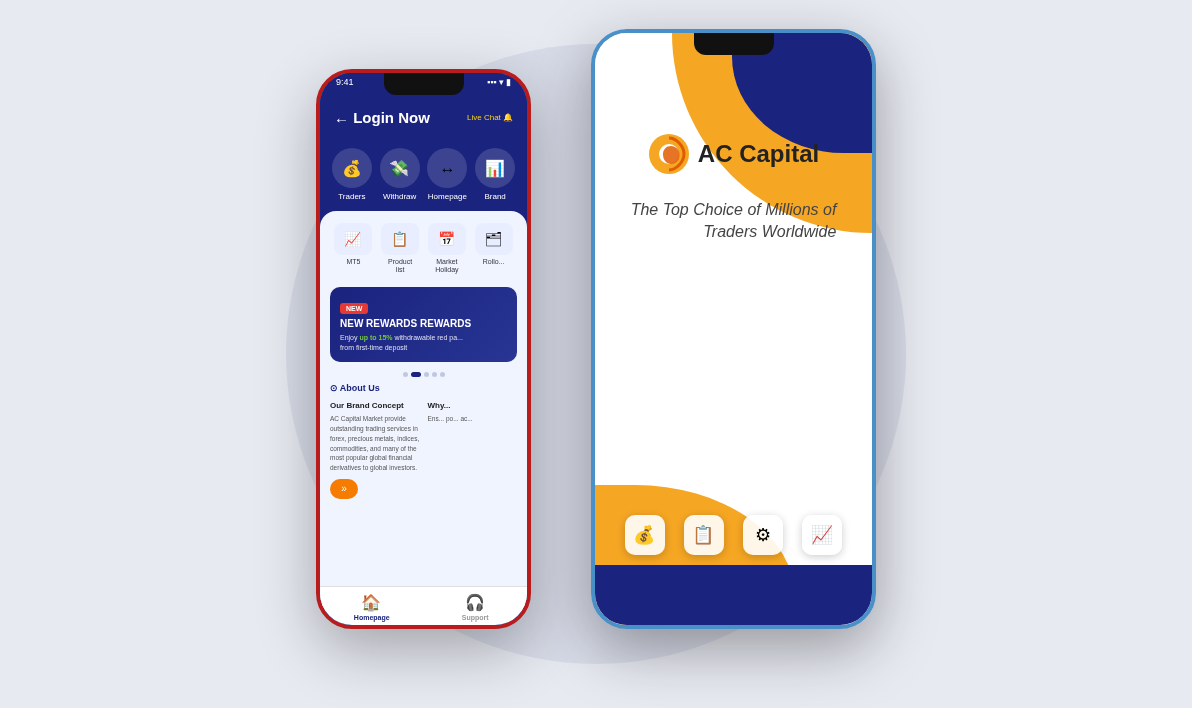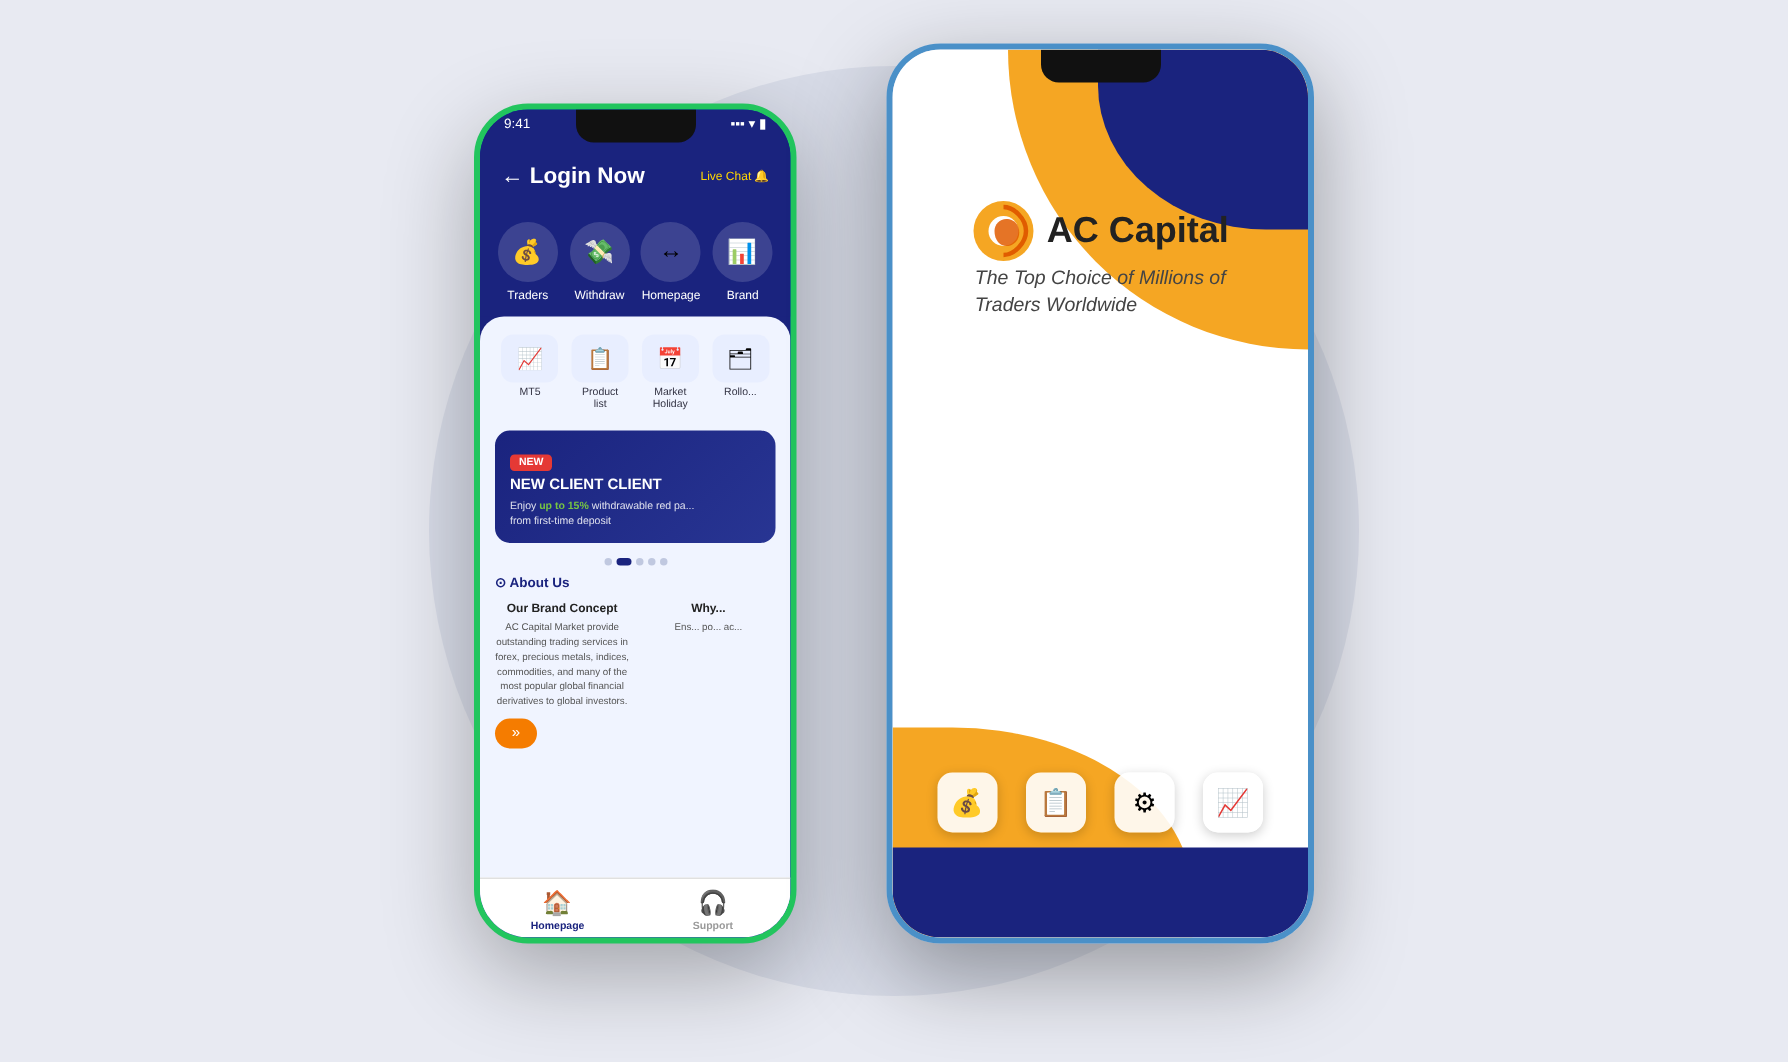--- a/index.html
+++ b/index.html
@@ -35,23 +35,23 @@
       z-index: 1;
     }
 
     
     .phone-left {
       position: absolute;
       left: 0;
       top: 40px;
       width: 215px;
       height: 560px;
-      background: #0369a1;
+      background: #0ea5e9;
       border-radius: 36px;
-      border: 4px solid #22c55e;
+      border: 4px solid #b91c1c;
       box-shadow: 0 20px 60px rgba(0,0,0,0.3);
       overflow: hidden;
       z-index: 2;
     }
 
     .phone-left .notch {
       position: absolute;
       top: 0;
       left: 50%;
       transform: translateX(-50%);
@@ -248,21 +248,20 @@
       gap: 4px;
       font-size: 9px;
       font-weight: 700;
       color: #1a237e;
       margin-bottom: 8px;
     }
 
     .phone-left .about-cols {
       display: flex;
       gap: 8px;
-      text-align: center;
     }
 
     .phone-left .about-col {
       flex: 1;
     }
 
     .phone-left .about-col-title {
       font-size: 8px;
       font-weight: 700;
       color: #222;
@@ -385,33 +384,33 @@
       right: 0;
       display: flex;
       flex-direction: column;
       align-items: center;
     }
 
     .phone-right .logo-row {
       display: flex;
       align-items: center;
       gap: 8px;
-      margin-bottom: 1px;
+      margin-bottom: 24px;
     }
 
     .phone-right .logo-text {
       font-size: 24px;
       font-weight: 700;
       color: #222;
     }
 
     .phone-right .tagline {
-      font-size: 13px;
+      font-size: 16px;
       color: #444;
-      text-align: left;
+      text-align: right;
       font-style: italic;
       line-height: 1.4;
     }
 
     .phone-right .bottom-section {
       position: absolute;
       bottom: 0;
       left: 0;
       right: 0;
       height: 160px;
@@ -527,21 +526,21 @@
             <span class="menu-label">Market<br>Holiday</span>
           </div>
           <div class="menu-item">
             <div class="menu-icon-box">🗂</div>
             <span class="menu-label">Rollo...</span>
           </div>
         </div>
 
         <div class="banner">
           <span class="banner-new">NEW</span>
-          <div class="banner-title">NEW CLIENT CLIENT</div>
+          <div class="banner-title">NEW REWARDS REWARDS</div>
           <div class="banner-text">
             Enjoy <span>up to 15%</span> withdrawable red pa...<br>from first-time deposit
           </div>
         </div>
 
         <div class="dots-row">
           <div class="dot"></div>
           <div class="dot active"></div>
           <div class="dot"></div>
           <div class="dot"></div>

